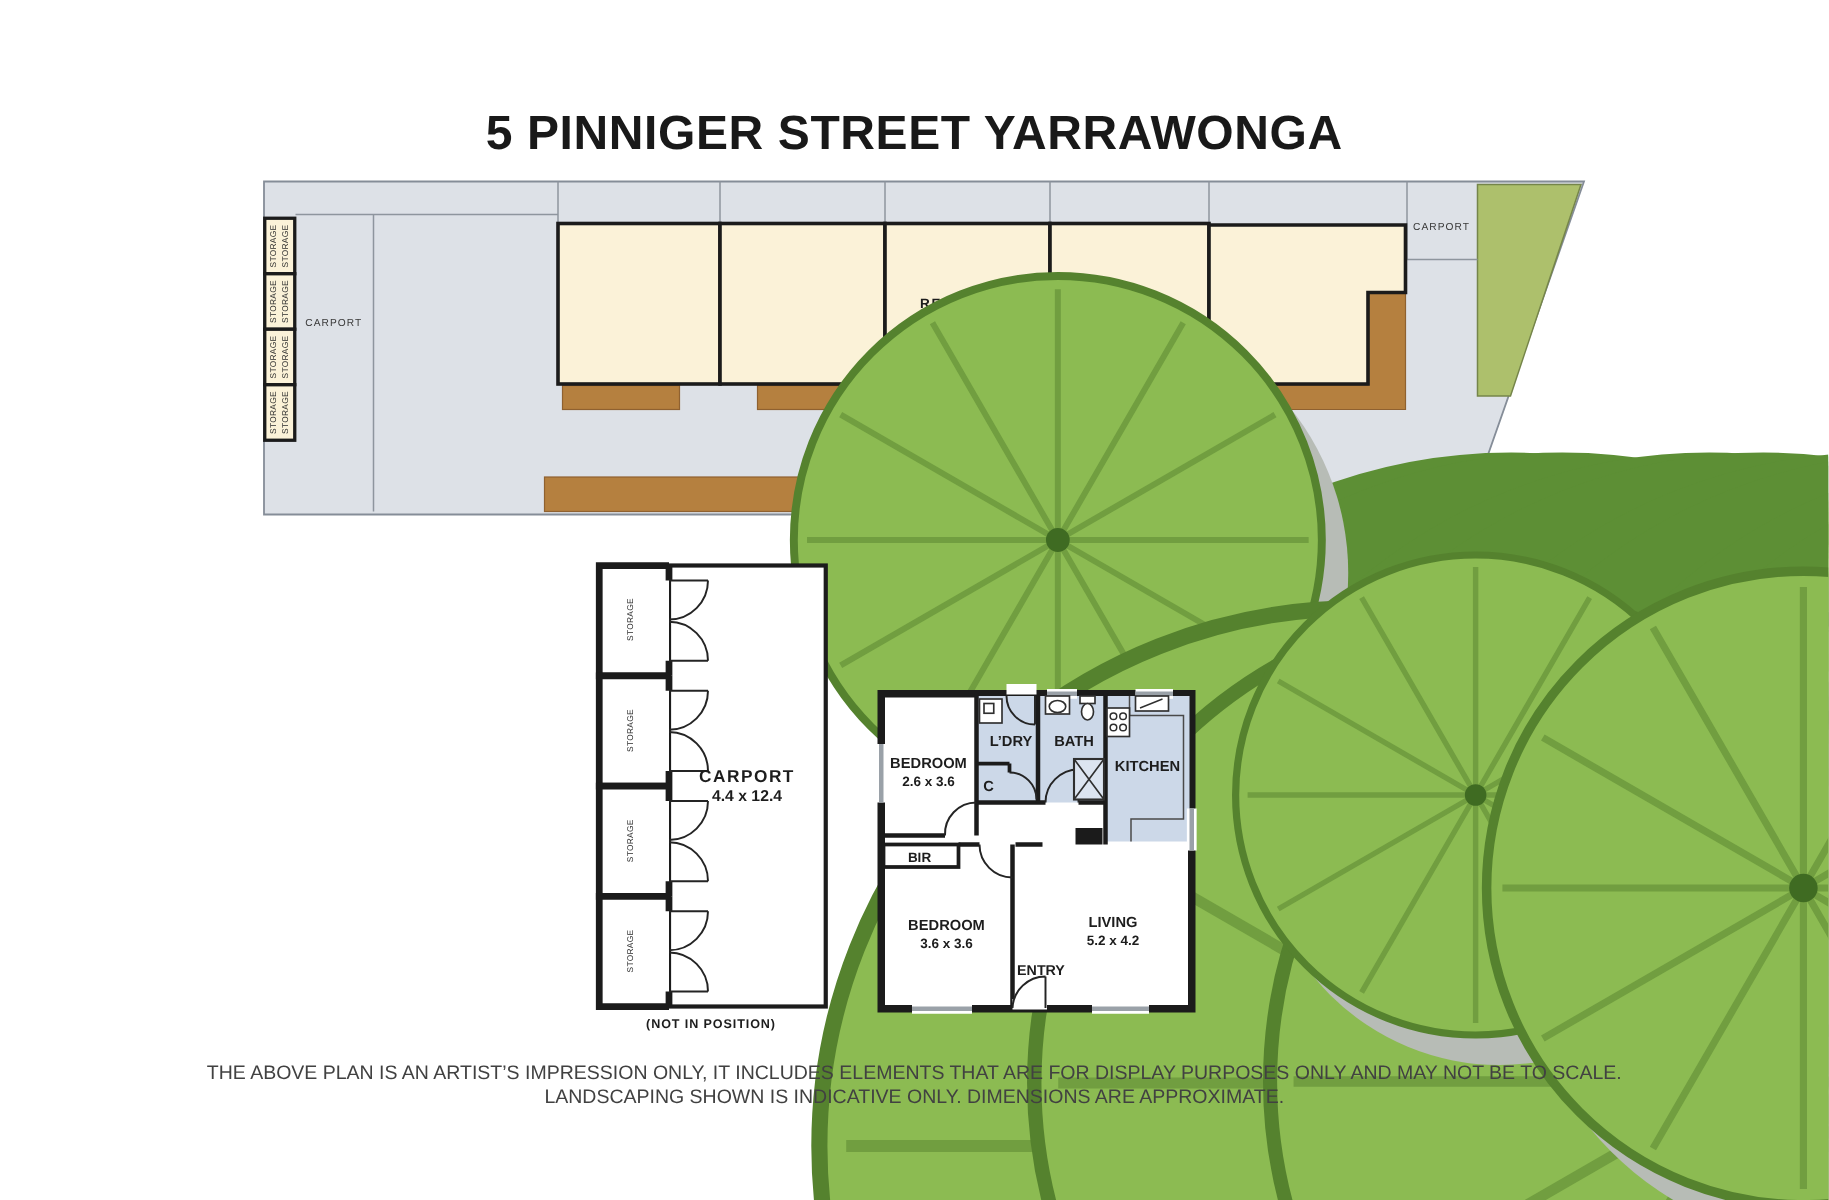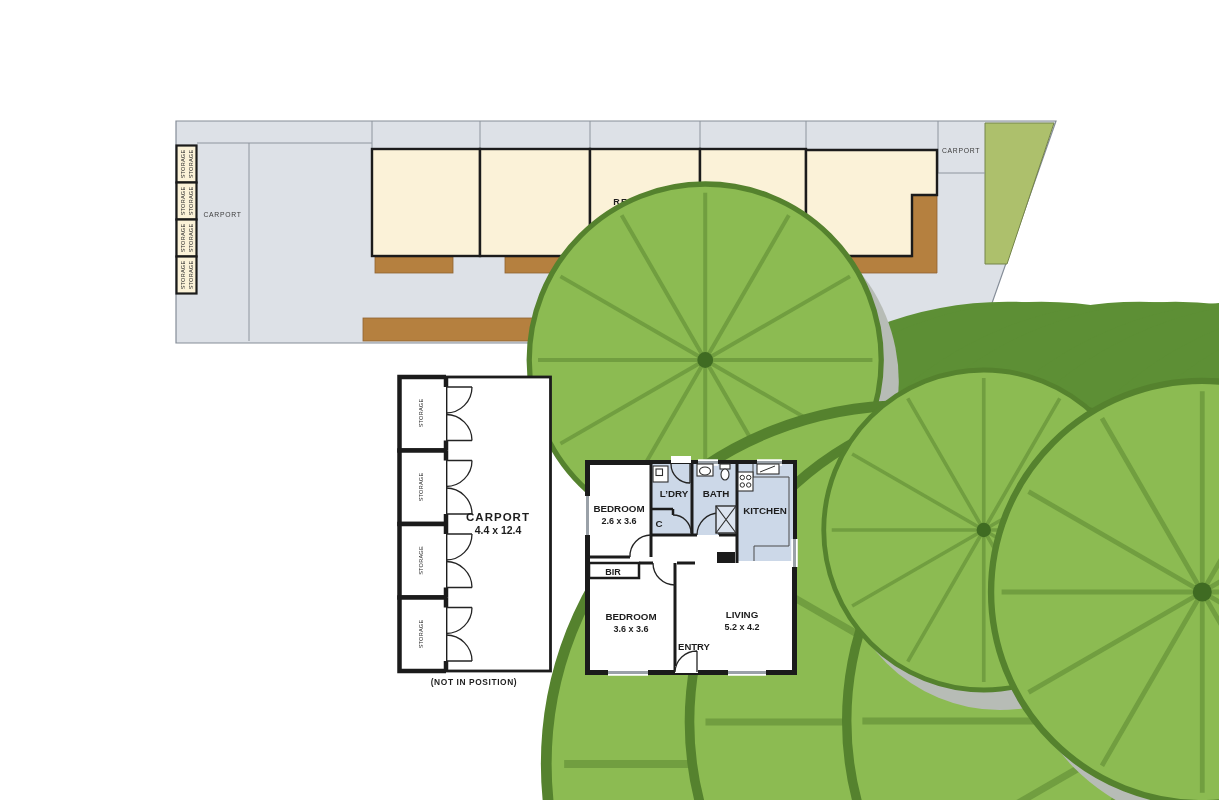--- a/index.html
+++ b/index.html
@@ -17,20 +17,21 @@
   .thin{stroke:#8e959e;stroke-width:1;fill:none;}
   .wall{stroke:#1b1b1b;fill:none;}
   .door{stroke:#242424;stroke-width:1.3;fill:none;}
   .fix{stroke:#2f2f2f;stroke-width:1.1;fill:#ffffff;}
 </style>
 </head>
 <body>
 
 <div id="page">
 
+  <h1 class="page-title">5 PINNIGER STREET YARRAWONGA</h1>
 
   <svg id="plan-svg" width="1219" height="800" viewBox="0 0 1219 800">
 
     <defs>
       <symbol id="tree" viewBox="-50 -50 100 100" overflow="visible">
         <circle cx="4" cy="5" r="40" fill="#b7bcb6"></circle>
         <circle cx="0" cy="0" r="40" stroke="#55822e" stroke-width="1.2" fill="#8cbb52"></circle>
         <path d="M0 0L38 0M0 0L32.9 19M0 0L19 32.9M0 0L0 38M0 0L-19 32.9M0 0L-32.9 19M0 0L-38 0M0 0L-32.9 -19M0 0L-19 -32.9M0 0L0 -38M0 0L19 -32.9M0 0L32.9 -19" stroke="#55822e" stroke-width="0.9" stroke-opacity="0.5" fill="none"></path>
         <circle cx="0" cy="0" r="1.8" fill="#3f6b22"></circle>
       </symbol>
@@ -204,13 +205,17 @@
         <text class="lbl" x="613" y="574.5" font-size="9">BIR</text>
         <text class="lbl" x="631" y="620" font-size="9.8">BEDROOM</text>
         <text class="lbl" x="631" y="632" font-size="9">3.6 x 3.6</text>
         <text class="lbl" x="742" y="618" font-size="9.8">LIVING</text>
         <text class="lbl" x="742" y="630" font-size="9">5.2 x 4.2</text>
         <text class="lbl" x="694" y="650" font-size="9.5">ENTRY</text>
       </g>
     </g>
   </svg>
 
+  <p class="disclaimer">
+    <span>THE ABOVE PLAN IS AN ARTIST’S IMPRESSION ONLY, IT INCLUDES ELEMENTS THAT ARE FOR DISPLAY PURPOSES ONLY AND MAY NOT BE TO SCALE.</span><br>
+    <span>LANDSCAPING SHOWN IS INDICATIVE ONLY. DIMENSIONS ARE APPROXIMATE.</span>
+  </p>
 </div>
 
 </body></html>

